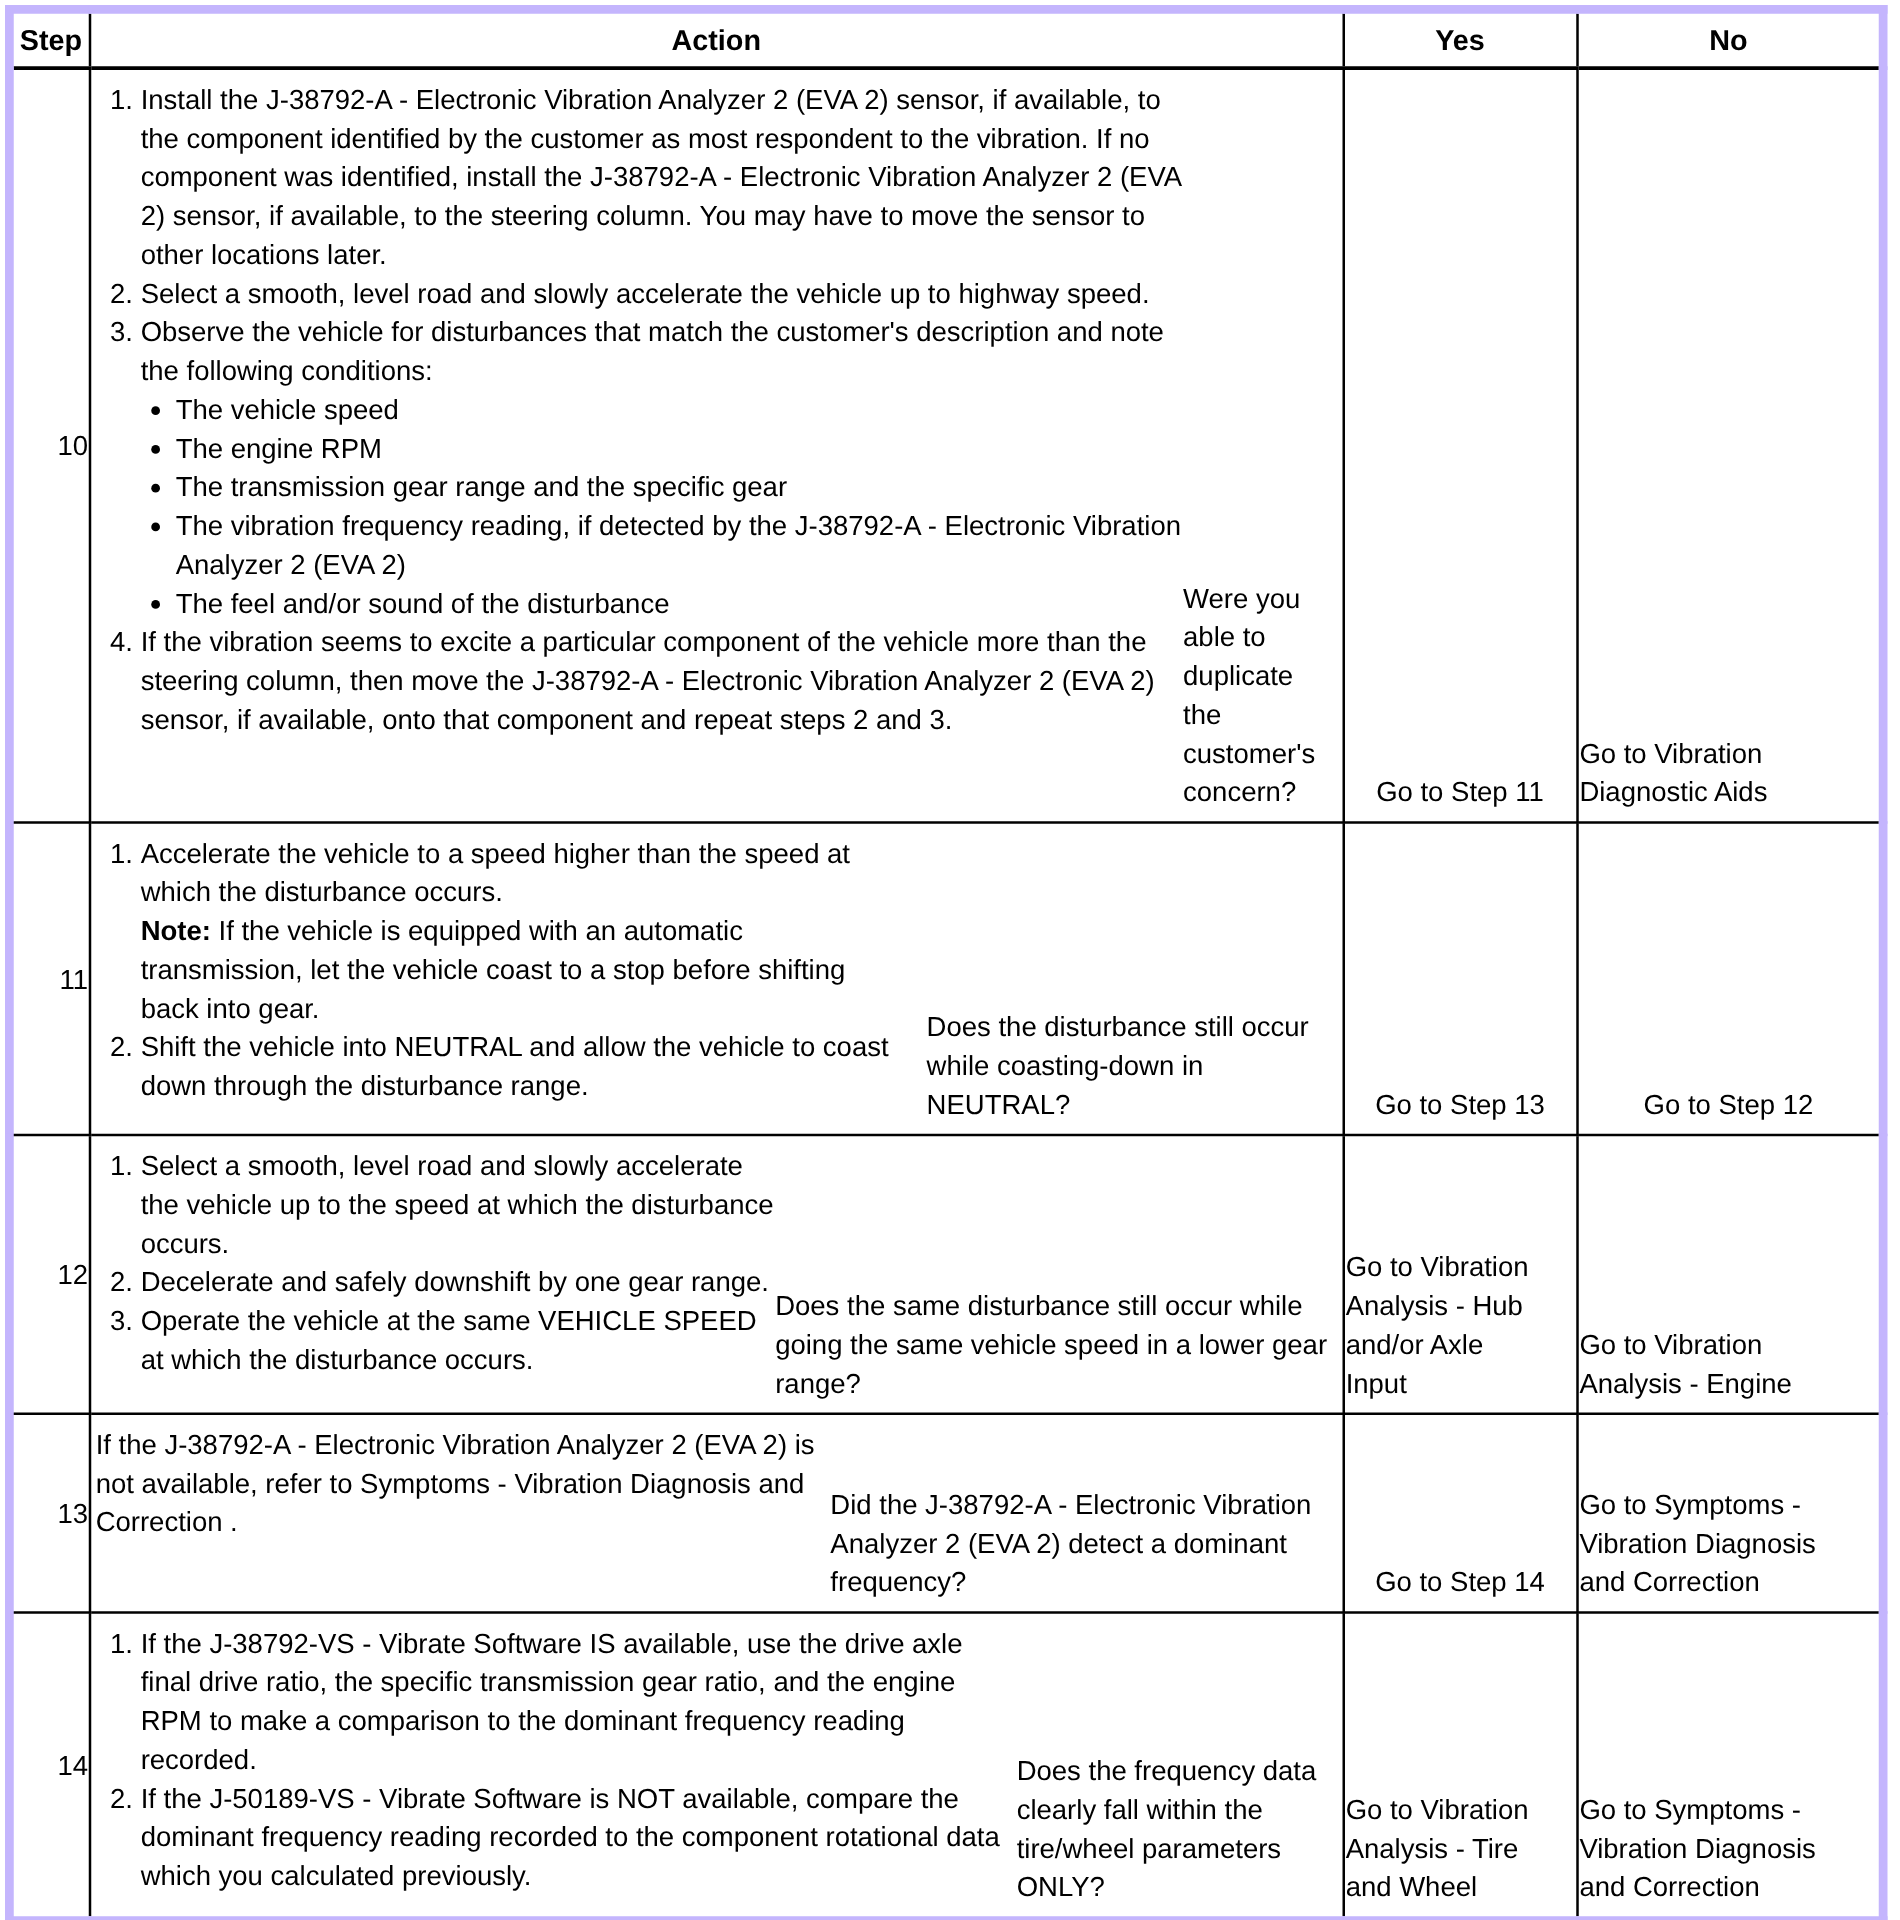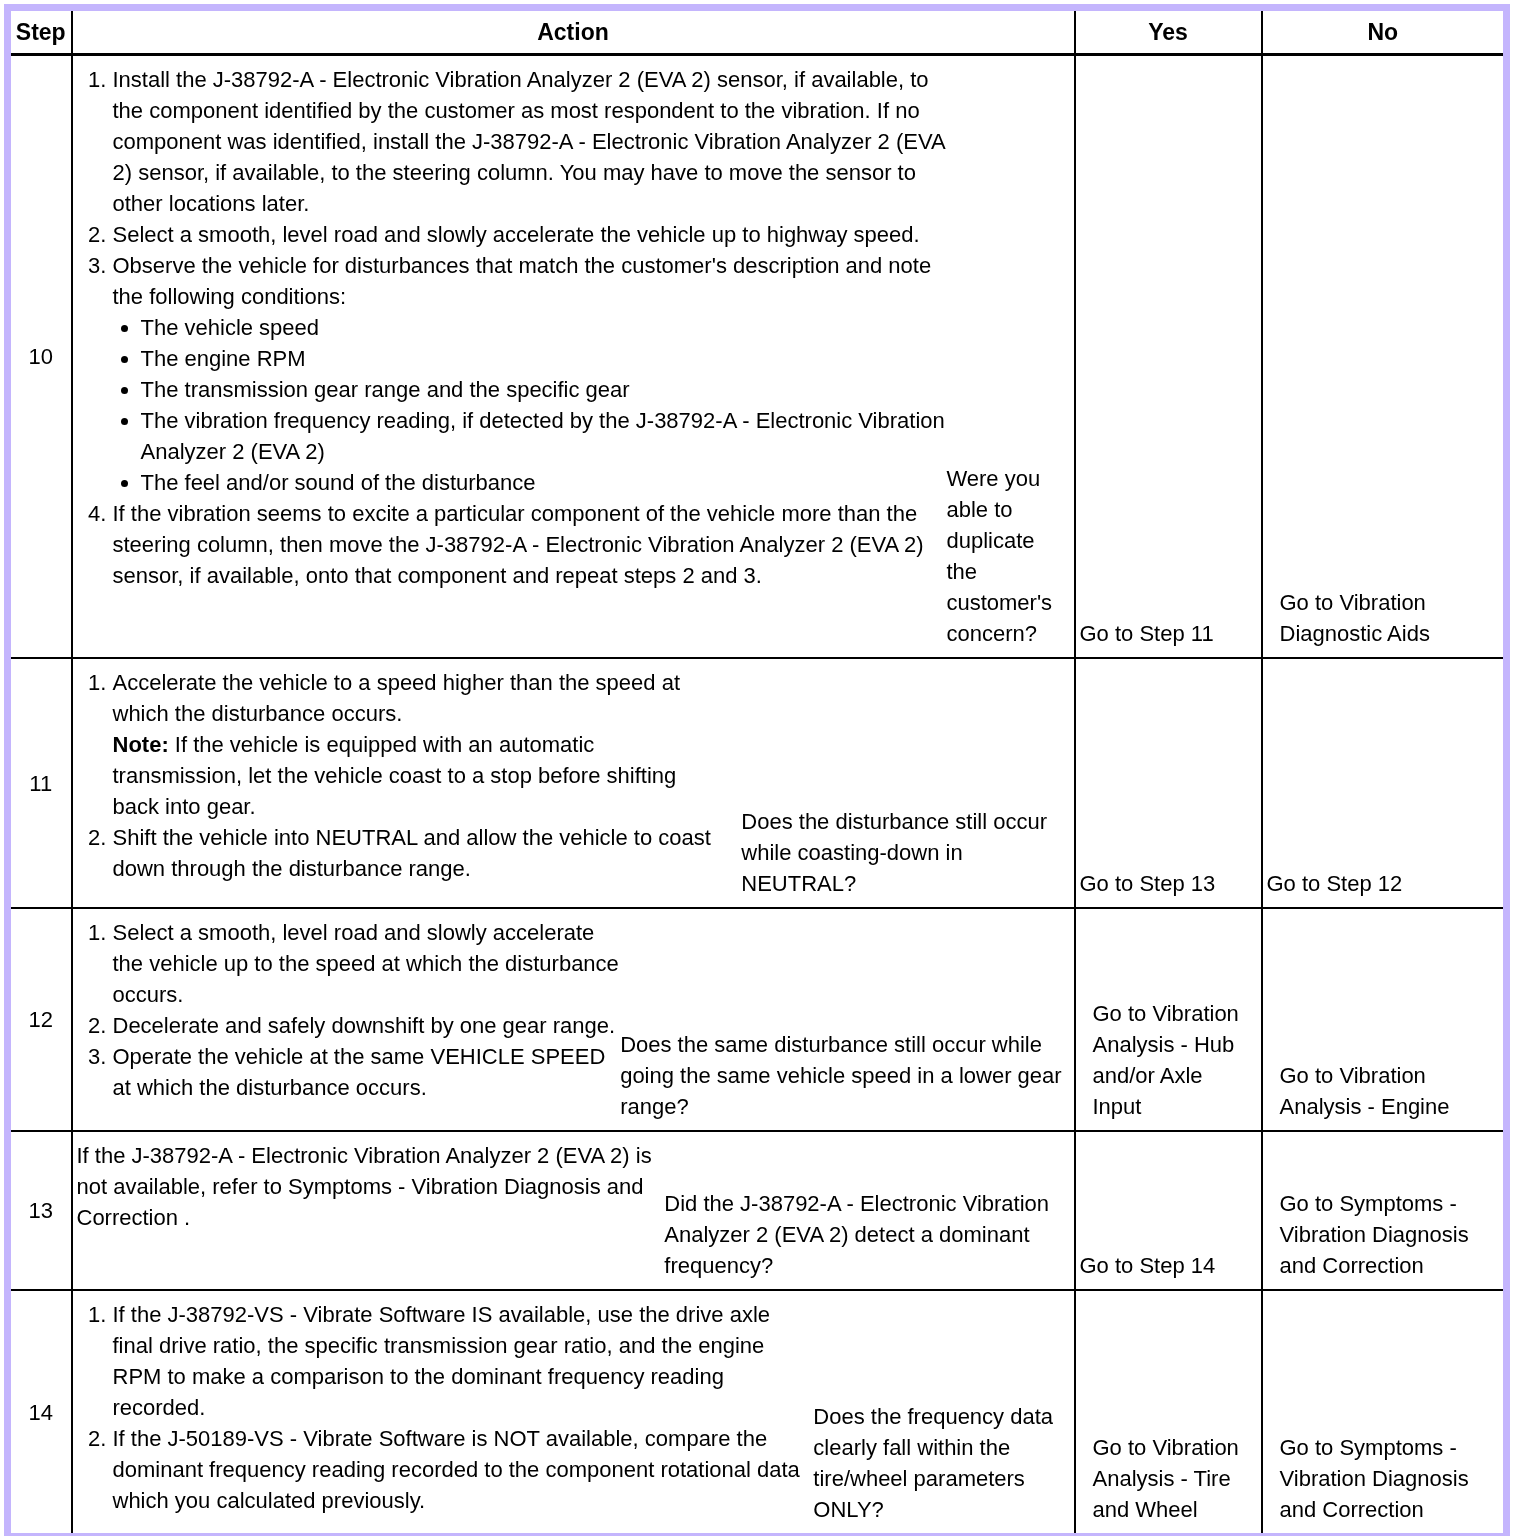--- a/index.html
+++ b/index.html
@@ -37,21 +37,21 @@
   thead th {
     border-bottom: 3px solid #000;
     font-size: 23px;
     font-weight: bold;
     text-align: center;
     padding: 6px 2px;
     line-height: 30px;
     vertical-align: middle;
   }
   td.step {
-    text-align: center;
+    text-align: right;
     vertical-align: middle;
     padding: 0;
   }
   td.action {
     vertical-align: top;
     padding: 8px 6px 8px 4px;
   }
   .action-flex {
     display: flex;
   }
@@ -82,22 +82,22 @@
     margin-top: auto;
     padding-top: 0;
   }
   .bold { font-weight: bold; }
 
   td.ans {
     vertical-align: bottom;
     padding: 4px 4px 8px 4px;
   }
   .answer { white-space: pre-line; }
-  td.ans.center { text-align: left; }
-  td.ans.left { text-align: left; padding-left: 17px; padding-right: 12px; }
+  td.ans.center { text-align: center; }
+  td.ans.left { text-align: left; padding-left: 1px; padding-right: 12px; }
 </style>
 </head>
 <body>
 
 <div class="page">
   <table class="diag">
     <colgroup>
       <col class="c-step">
         <col class="c-action">
         <col class="c-yes">

